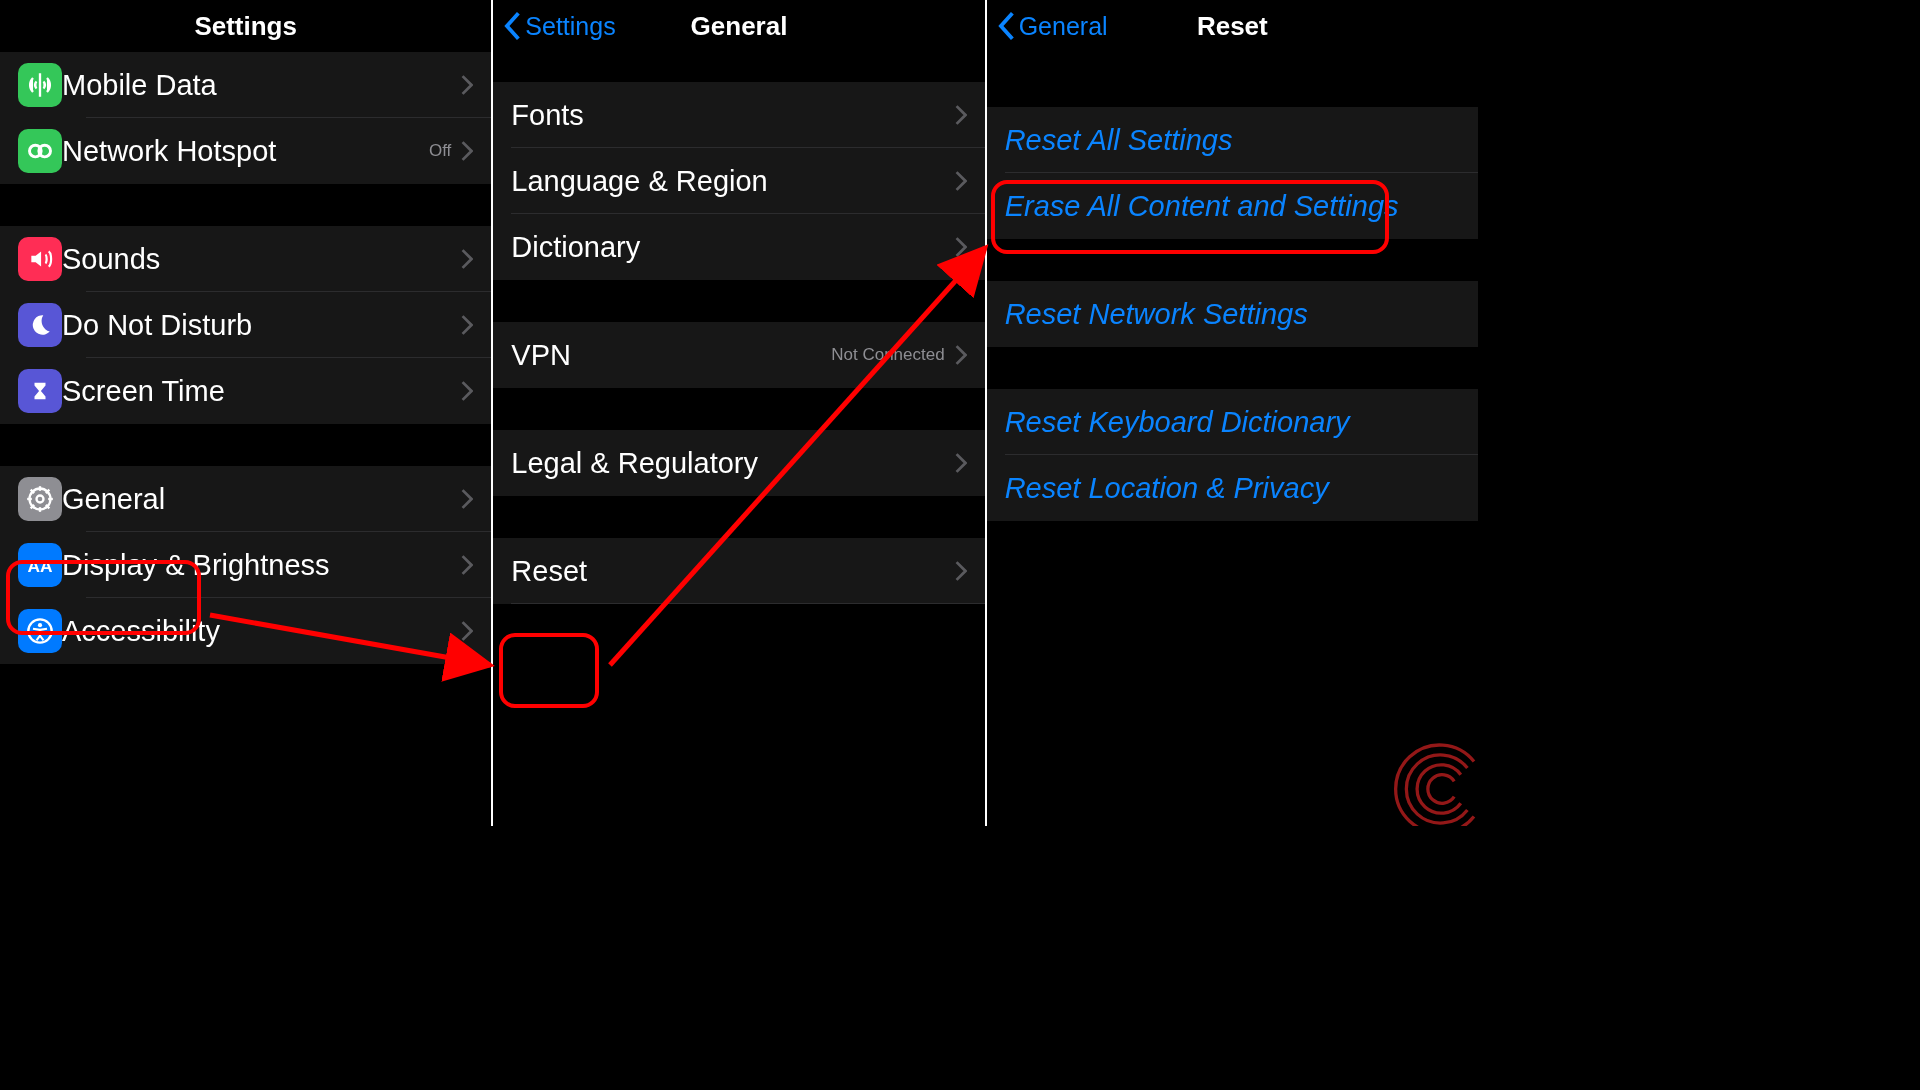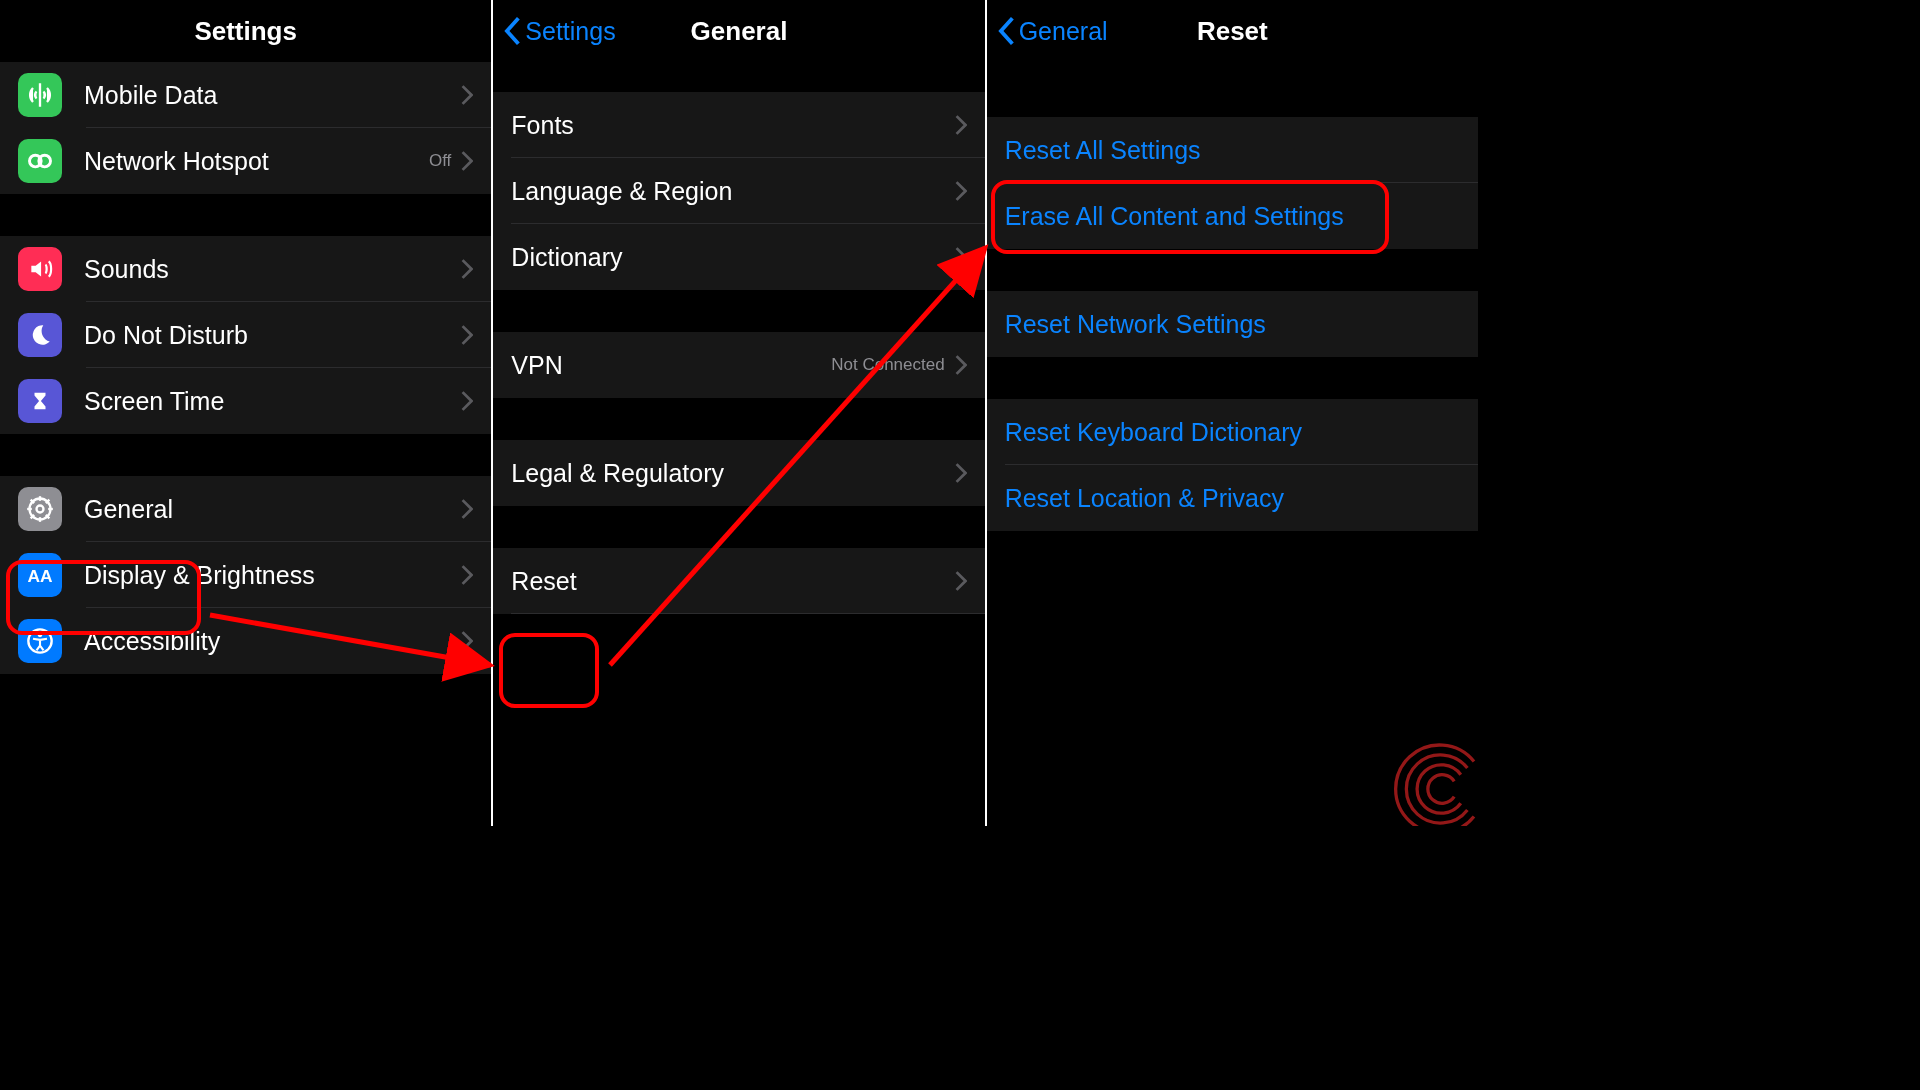--- a/index.html
+++ b/index.html
@@ -17,21 +17,21 @@
     height: 100%;
   }
   .panel {
     flex: 1;
     background: #000;
     position: relative;
     border-left: 2px solid #fff;
   }
   .panel:first-child { border-left: none; }
   .nav-header {
-    height: 62px;
+    height: 52px;
     display: flex;
     align-items: center;
     justify-content: center;
     position: relative;
     background: #000;
   }
   .nav-title {
     color: #fff;
     font-size: 26px;
     font-weight: 600;
@@ -77,39 +77,38 @@
     height: 1px;
     background: #2c2c2e;
   }
   .icon-box {
     width: 44px;
     height: 44px;
     border-radius: 10px;
     display: flex;
     align-items: center;
     justify-content: center;
-    margin-right: 22px;
     flex-shrink: 0;
   }
   .row-label {
     color: #fff;
-    font-size: 25px;
+    font-size: 29px;
     flex: 1;
   }
   .row-status {
     color: #8e8e93;
     font-size: 17px;
     margin-right: 10px;
   }
   .chev {
     color: #5a5a5e;
     flex-shrink: 0;
   }
   .chev svg { width: 12px; height: 20px; display: block; }
-  .blue-text { color: #0a84ff; }
+  .blue-text { color: #0a84ff; font-style: italic; }
   
   
   .hl-box {
     position: absolute;
     border: 4px solid #ff0000;
     border-radius: 16px;
     pointer-events: none;
     z-index: 50;
   }
   

